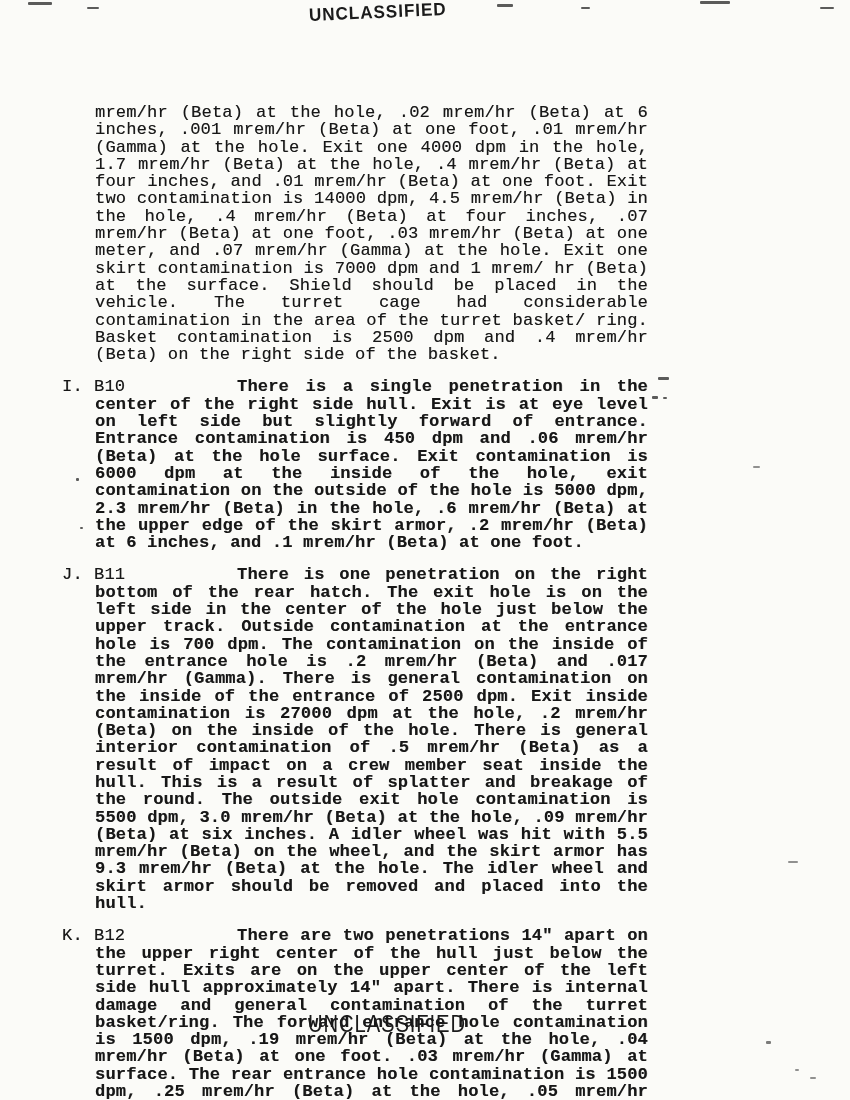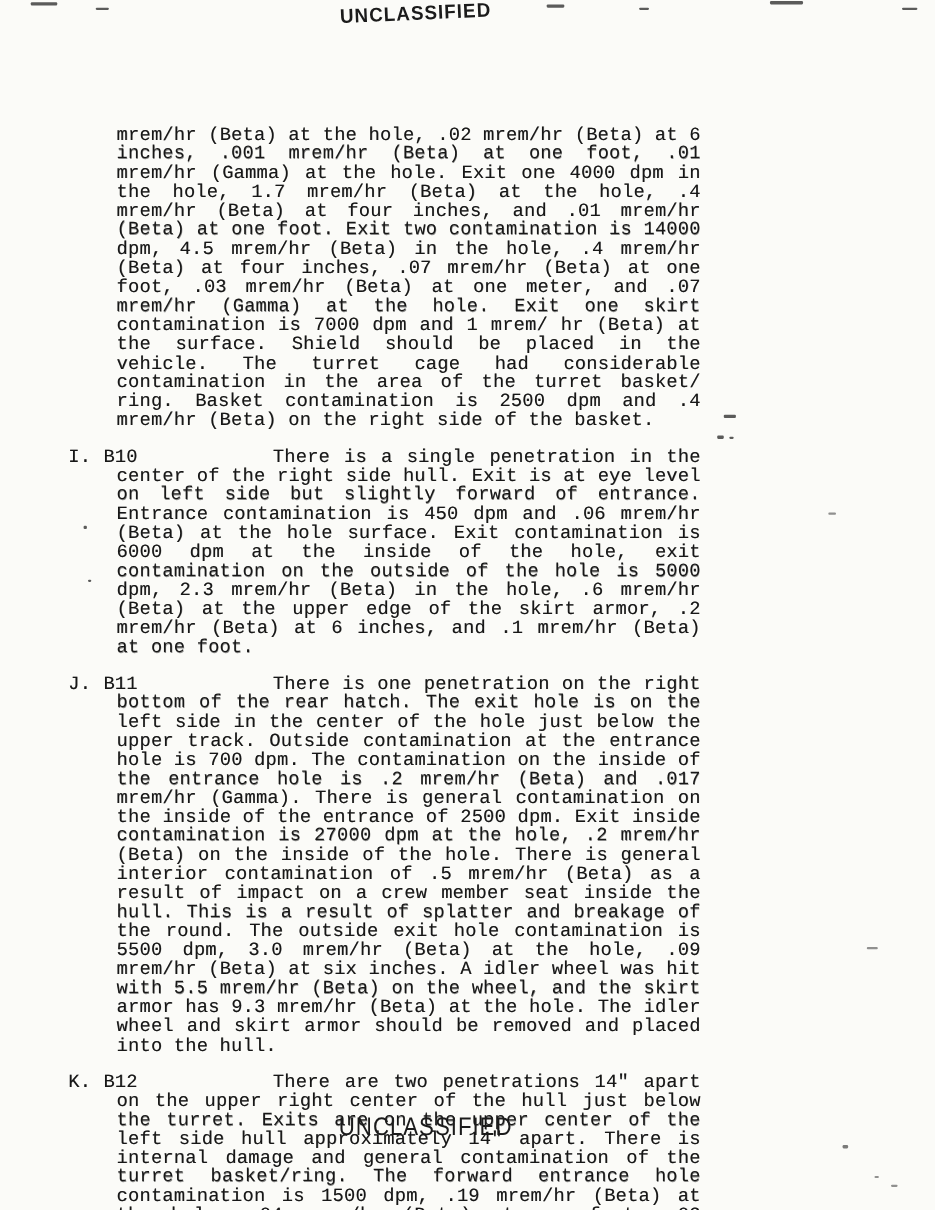--- a/index.html
+++ b/index.html
@@ -17,33 +17,34 @@
     font-family: "Liberation Mono", "DejaVu Sans Mono", monospace;
     color: #171717;
   }
   .content {
     position: absolute;
     left: 90px;
     top: 99px;
     width: 563px;
   }
   .para {
-    margin: 16px;
+    margin: 5px;
     font-size: 17px;
     line-height: 17.3px;
     text-align: justify;
     letter-spacing: 0.2px;
     text-shadow: 0.3px 0.2px 0 rgba(25,25,25,0.5);
   }
   .item {
     position: relative;
     margin-top: 15px;
   }
   .item-text {
     text-indent: 142px;
+    font-weight: bold;
   }
   .item-letter, .item-designation {
     position: absolute;
     top: 0;
     font-size: 17px;
     line-height: 17.3px;
     letter-spacing: 0.2px;
     text-shadow: 0.3px 0.2px 0 rgba(25,25,25,0.5);
   }
   .item-letter { left: -28px; }

